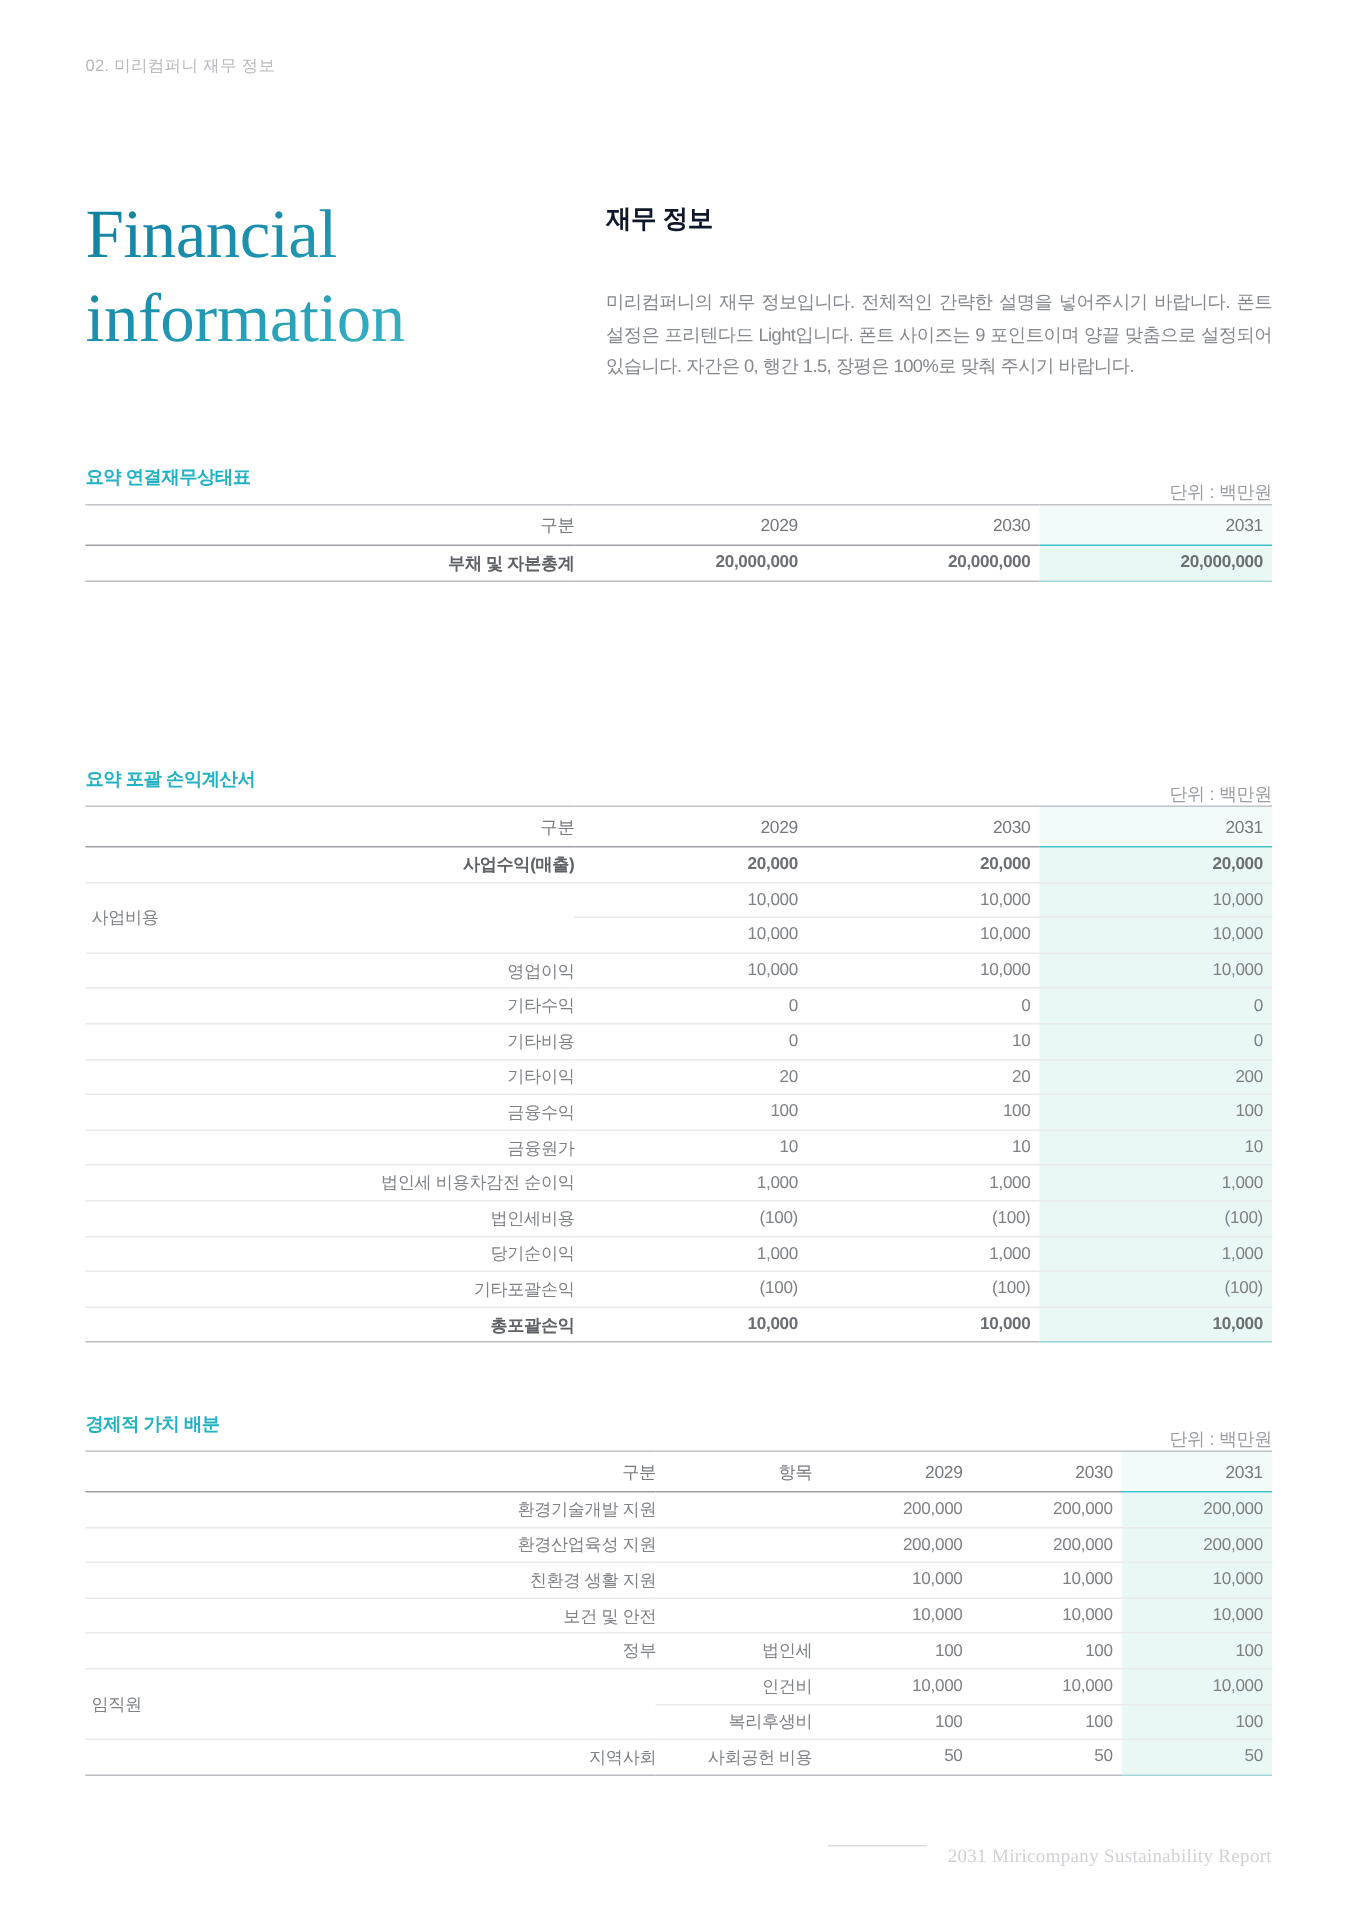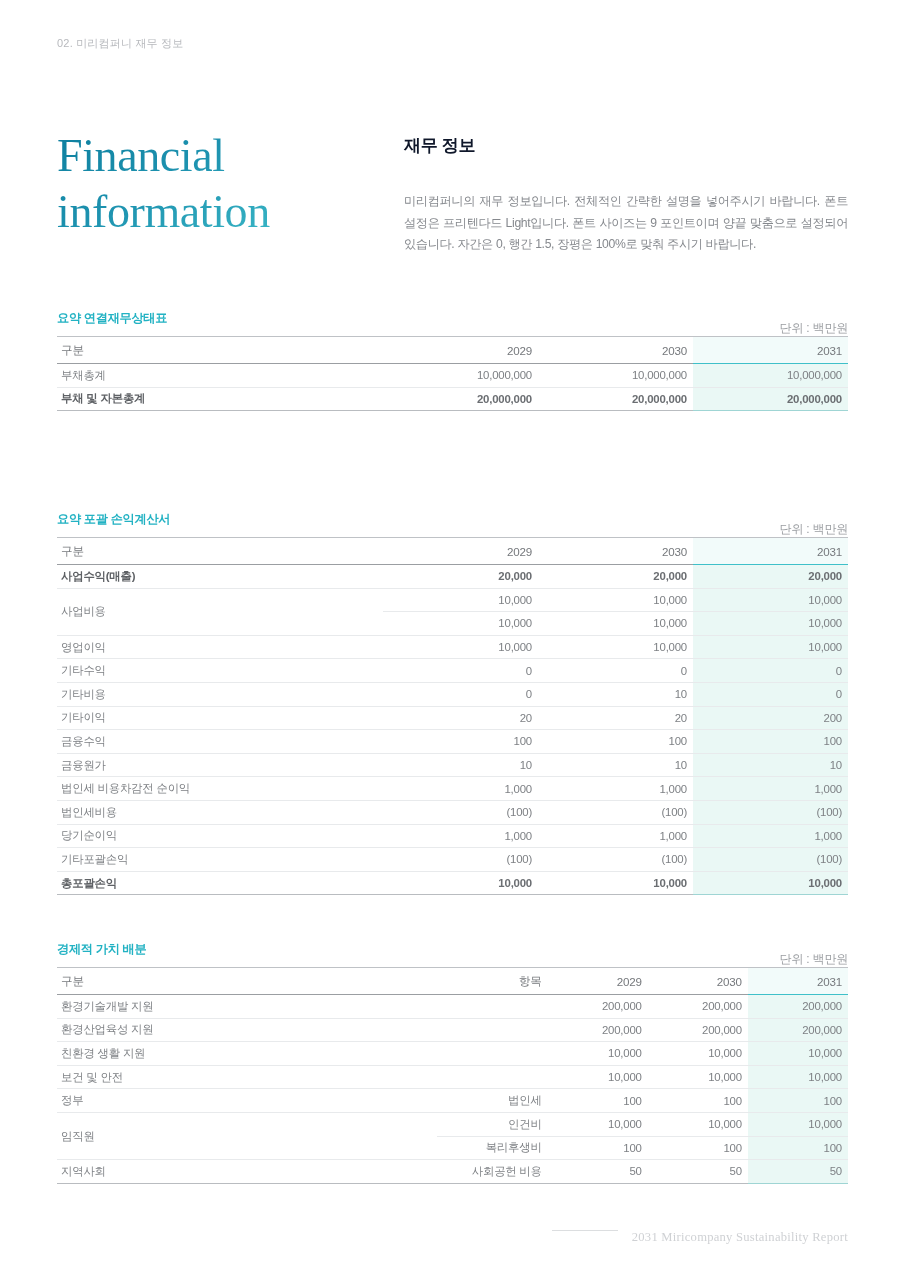--- a/index.html
+++ b/index.html
@@ -120,21 +120,21 @@
     color: #75787c;
     font-size: 11.6px;
   }
   tbody td {
     height: 22.6px;
     border-bottom: 1px solid #e8eaec;
   }
   tbody tr:last-child td {
     border-bottom: 1px solid #b9bcc0;
   }
-  .c-label { text-align: left; padding-left: 4px; }
+  .c-label { text-align: right; padding-left: 4px; }
   .c-num   { text-align: right; padding-right: 6px; }
   .c-item  { text-align: right; padding-right: 6px; font-family: Liberation Serif, serif; }
 
   
   thead th.hl {
     background: #f2fbfa;
     border-bottom: 1px solid #3fc0c9;
   }
   tbody td.hl { background: #eaf8f5; }
   tbody tr:last-child td.hl { border-bottom: 1px solid #9fd5d4; }
@@ -203,26 +203,20 @@
       </colgroup>
       <thead>
         <tr>
           <th class="c-label">구분</th>
           <th class="c-num">2029</th>
           <th class="c-num">2030</th>
           <th class="c-num hl">2031</th>
         </tr>
       </thead>
       <tbody>
-        <tr>
-          <td class="c-label">부채총계</td>
-          <td class="c-num">10,000,000</td>
-          <td class="c-num">10,000,000</td>
-          <td class="c-num hl">10,000,000</td>
-        </tr>
         <tr class="bold">
           <td class="c-label">부채 및 자본총계</td>
           <td class="c-num">20,000,000</td>
           <td class="c-num">20,000,000</td>
           <td class="c-num hl">20,000,000</td>
         </tr>
       </tbody>
     </table>
   </div>
 <div class="block" id="block-2">

